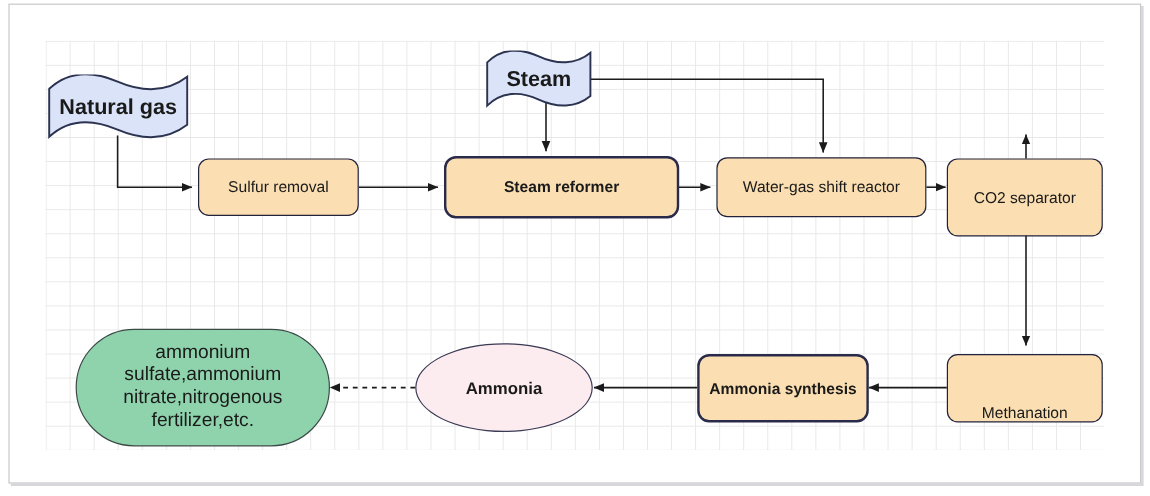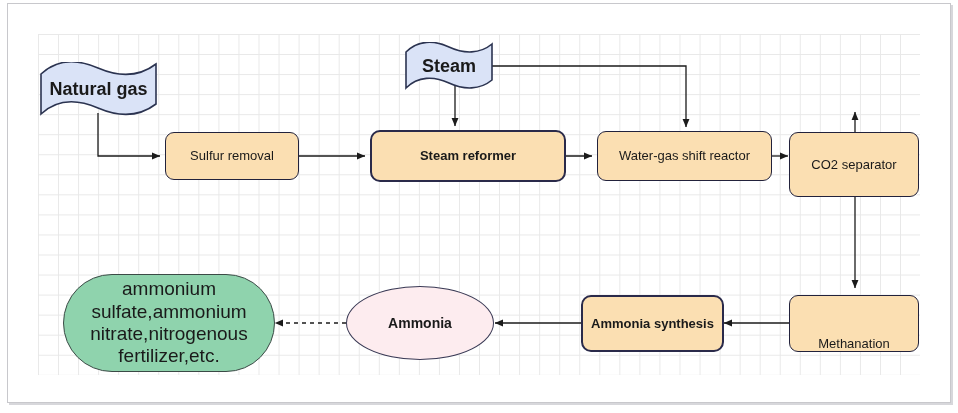--- a/index.html
+++ b/index.html
@@ -79,21 +79,21 @@
   }
   .proc.bold {
     border: 2.2px solid #2a2a4a;
     font-weight: bold;
     border-radius: 10px;
   }
   .pill {
     background: #8fd3ad;
     border: 1px solid #3b4a46;
     border-radius: 60px;
-    font-size: 19px;
+    font-size: 16px;
     font-weight: 400;
     padding: 0 14px;
   }
   .ellipse {
     background: #fdecef;
     border: 1px solid #3a3a55;
     border-radius: 50%;
     font-size: 14px;
     font-weight: bold;
   }

